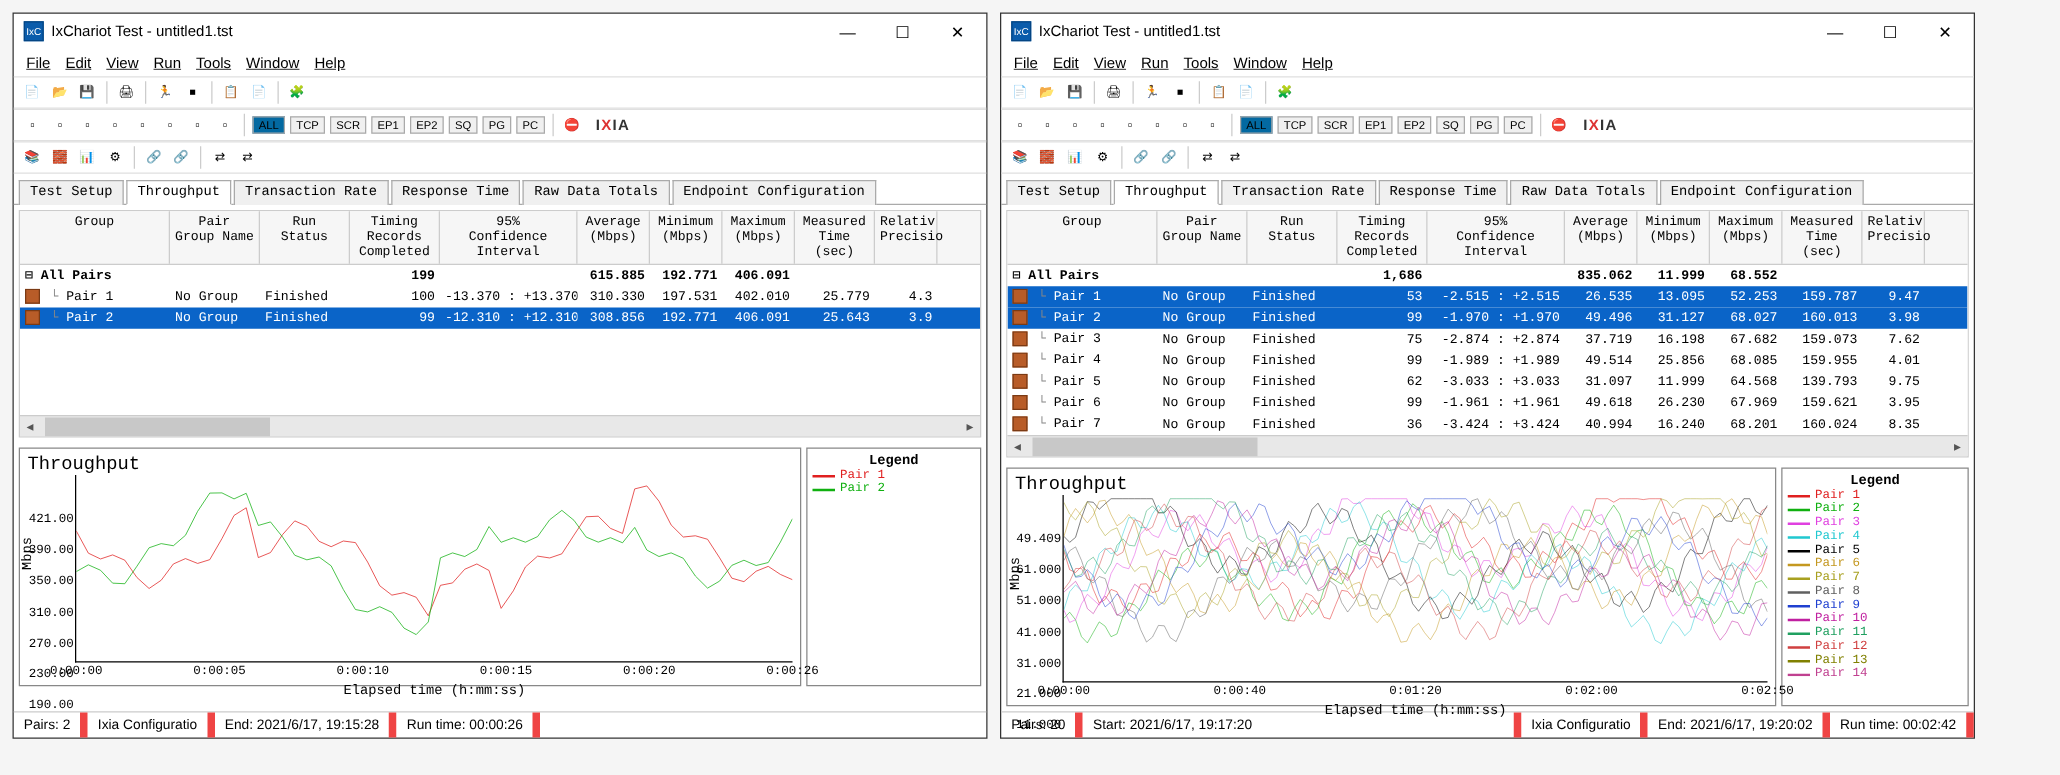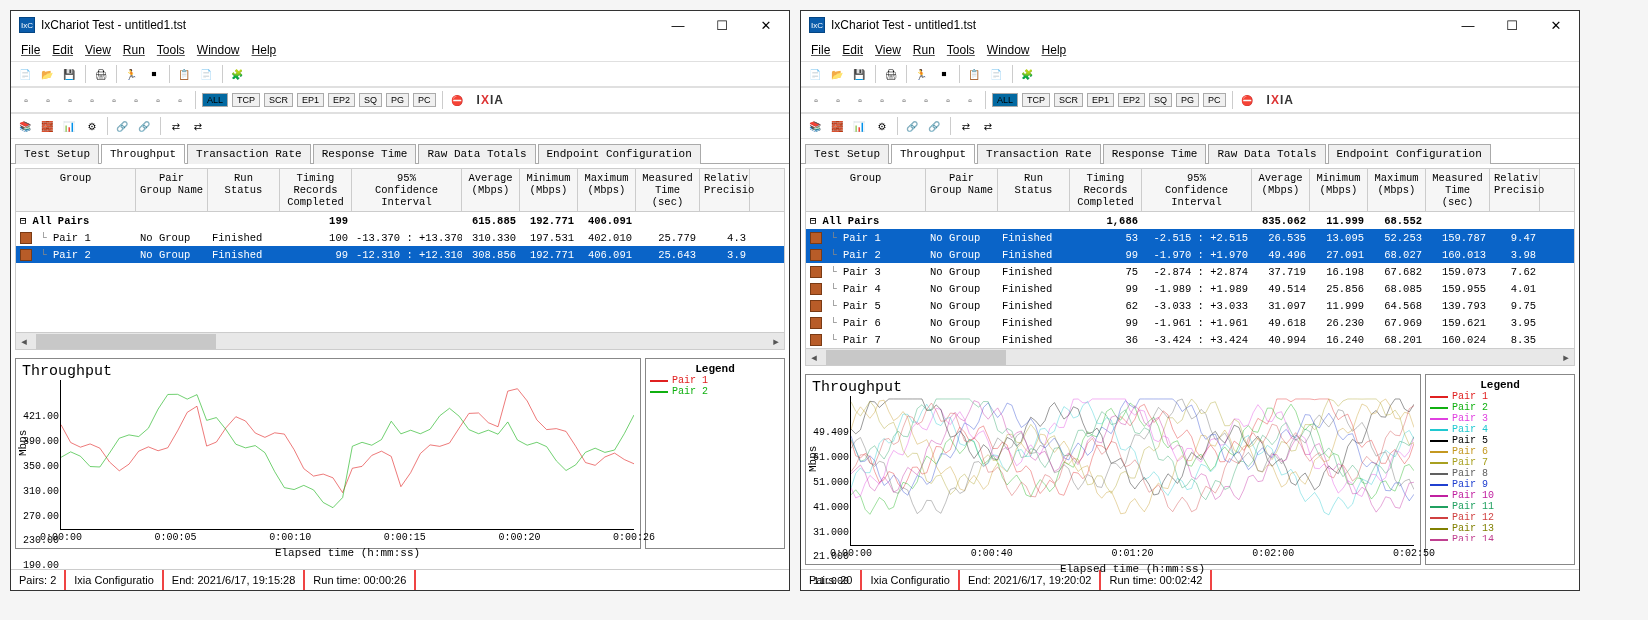--- a/index.html
+++ b/index.html
@@ -167,21 +167,21 @@
   .plot .ylabel { position: absolute; left: -38px; top: 50%; transform: rotate(-90deg) translateX(5px); transform-origin:left; font-family:"Courier New",monospace; font-size:11px;}
   .plot .xlabel { position: absolute; left: 50%; bottom: -30px; transform: translateX(-50%); font-family:"Courier New",monospace; font-size: 11px;}
 
   .statusbar {
     display: flex;
     border-top: 1px solid #ccc;
     font-size: 11px;
     margin-top: auto;
   }
   .statusbar > div {
-    border-right: 2px solid #ef4444;
+    border-right: 6px solid #ef4444;
     padding: 4px 8px;
   }
 
   svg.series { position:absolute; left:0; top:0; width:100%; height:100%; pointer-events:none; }
 </style>
 </head>
 <body>
 
 <div class="window">
   <div class="titlebar">
@@ -489,21 +489,21 @@
           <div style="width:64px">159.787</div>
           <div style="width:50px">9.47</div>
         </div>
         <div class="grow sel">
           <div class="lcell" style="width:120px"><span class="rowicon"></span> <span class="tree-branch">└</span> Pair 2</div>
           <div class="lcell" style="width:72px">No Group</div>
           <div class="lcell" style="width:72px">Finished</div>
           <div style="width:72px">99</div>
           <div style="width:110px">-1.970 : +1.970</div>
           <div style="width:58px">49.496</div>
-          <div style="width:58px">27.091</div>
+          <div style="width:58px">31.127</div>
           <div style="width:58px">68.027</div>
           <div style="width:64px">160.013</div>
           <div style="width:50px">3.98</div>
         </div>
         <div class="grow">
           <div class="lcell" style="width:120px"><span class="rowicon"></span> <span class="tree-branch">└</span> Pair 3</div>
           <div class="lcell" style="width:72px">No Group</div>
           <div class="lcell" style="width:72px">Finished</div>
           <div style="width:72px">75</div>
           <div style="width:110px">-2.874 : +2.874</div>
@@ -661,17 +661,18 @@
           <div class="legend-row">
             <div class="swatch" style="background: rgb(192, 64, 144);"></div>
             <span style="color: rgb(192, 64, 144);">Pair 14</span>
           </div>
         </div>
     </div>
   </div>
 
   <div class="statusbar">
     <div>Pairs: 20</div>
+    <div style="flex:1">Start: 2021/6/17, 19:17:20</div>
     <div>Ixia Configuratio</div>
     <div>End: 2021/6/17, 19:20:02</div>
     <div>Run time: 00:02:42</div>
   </div>
 </div>
 
 </body></html>

